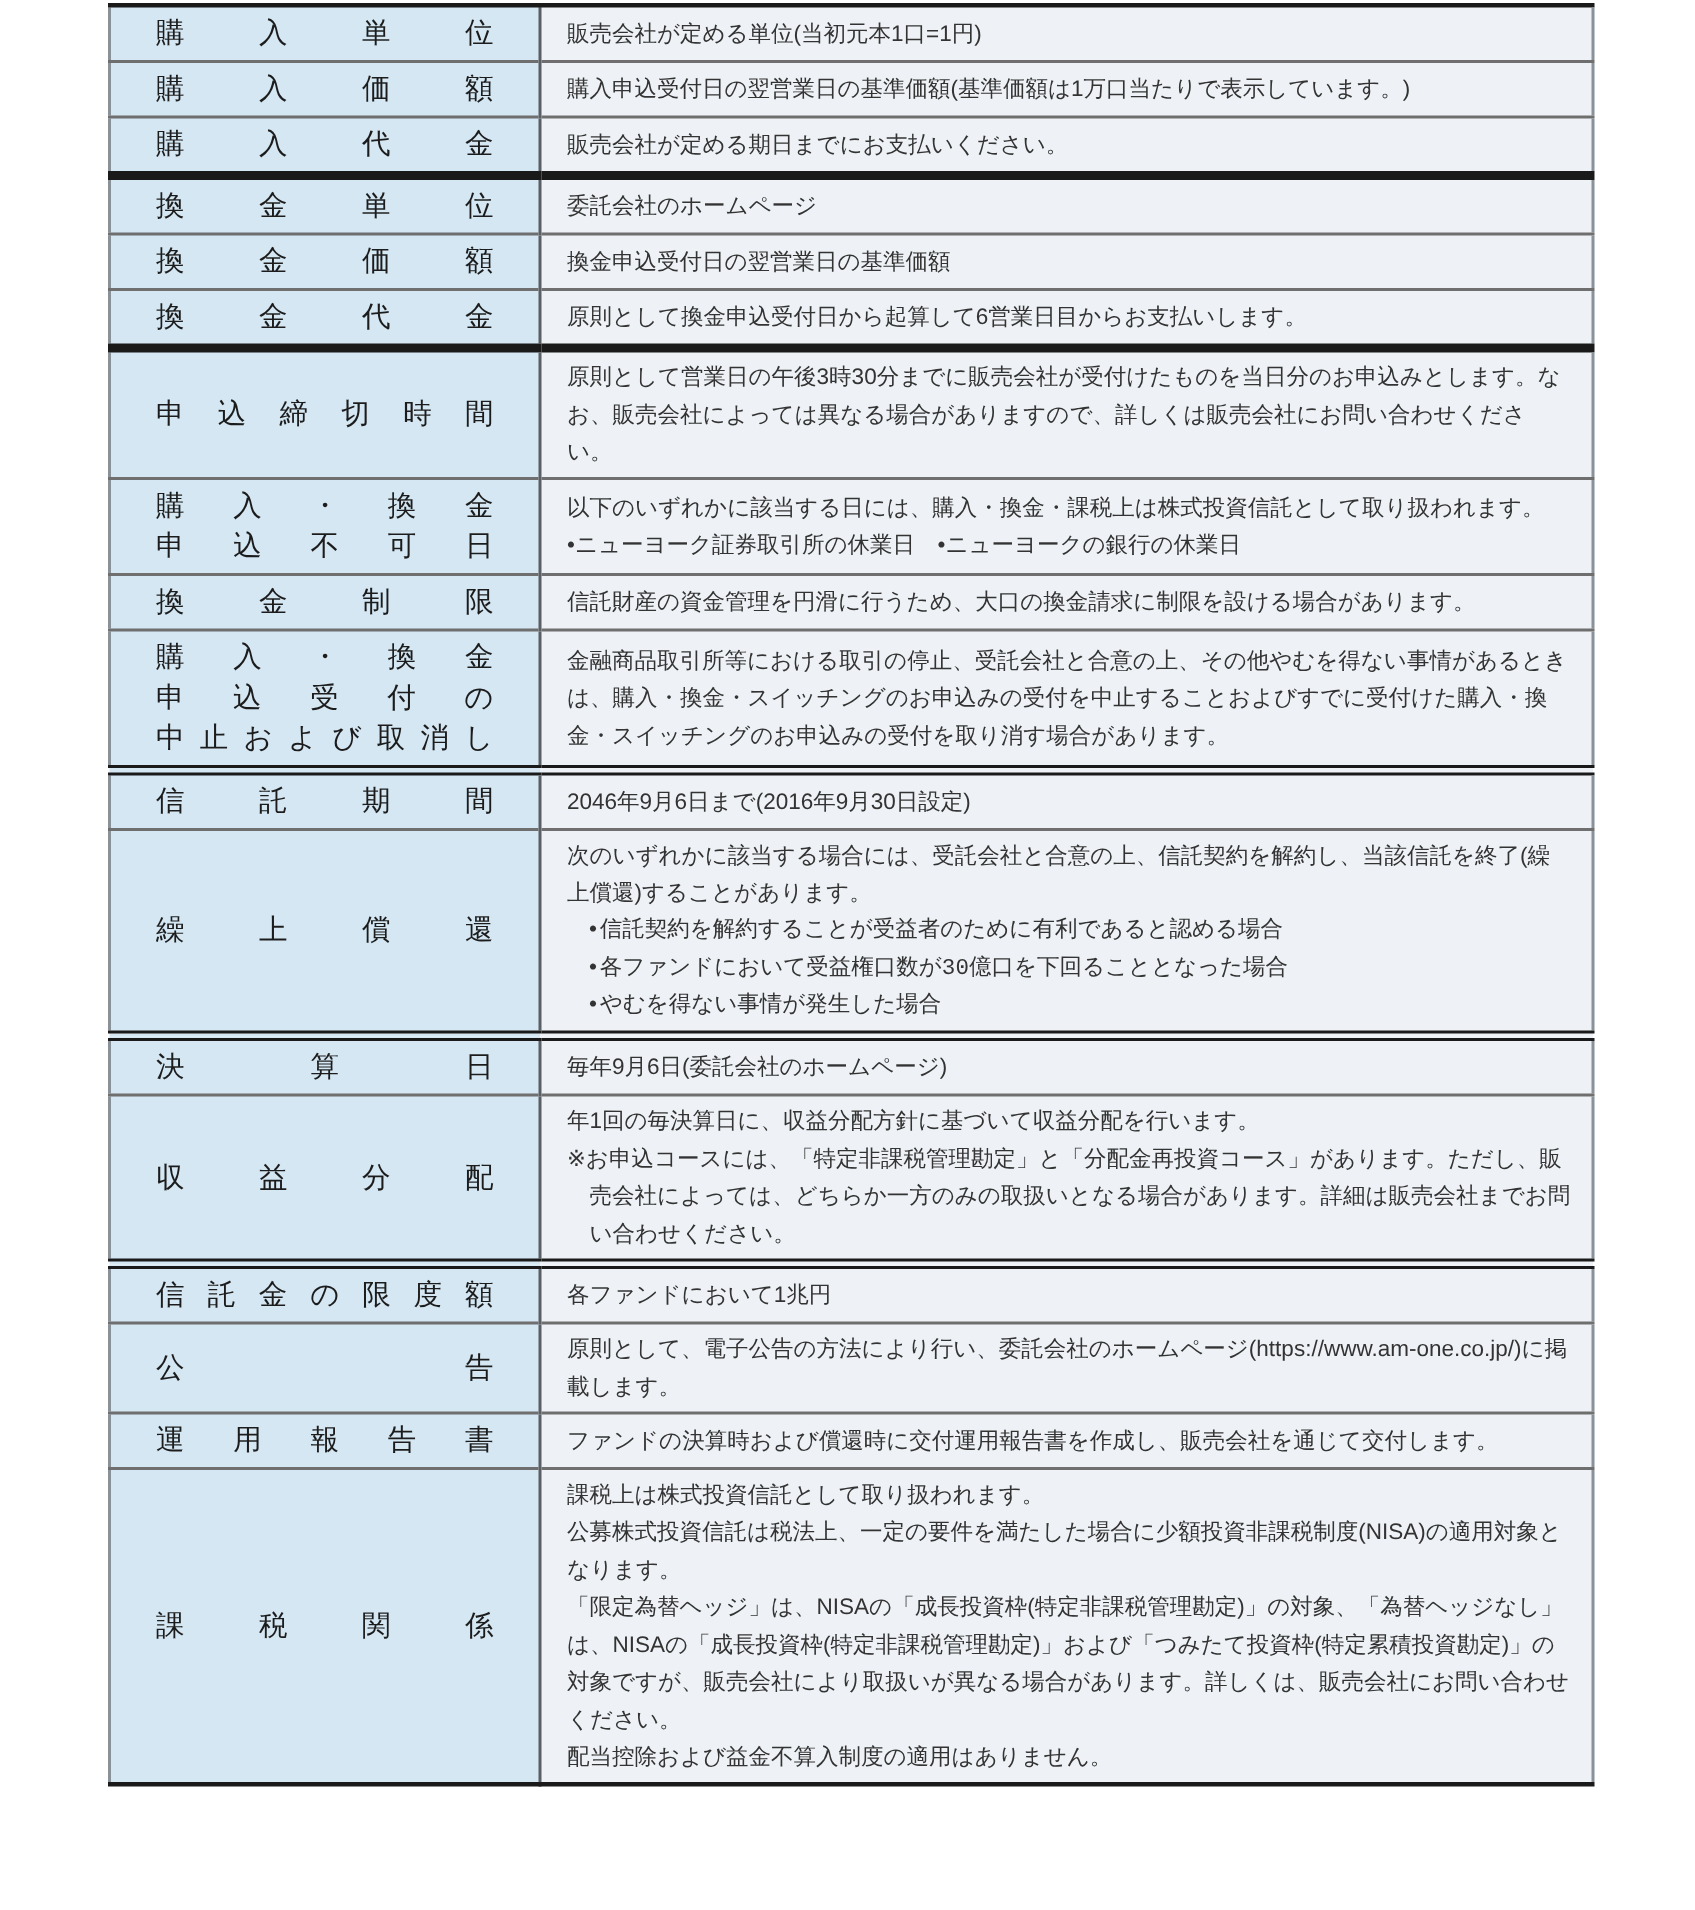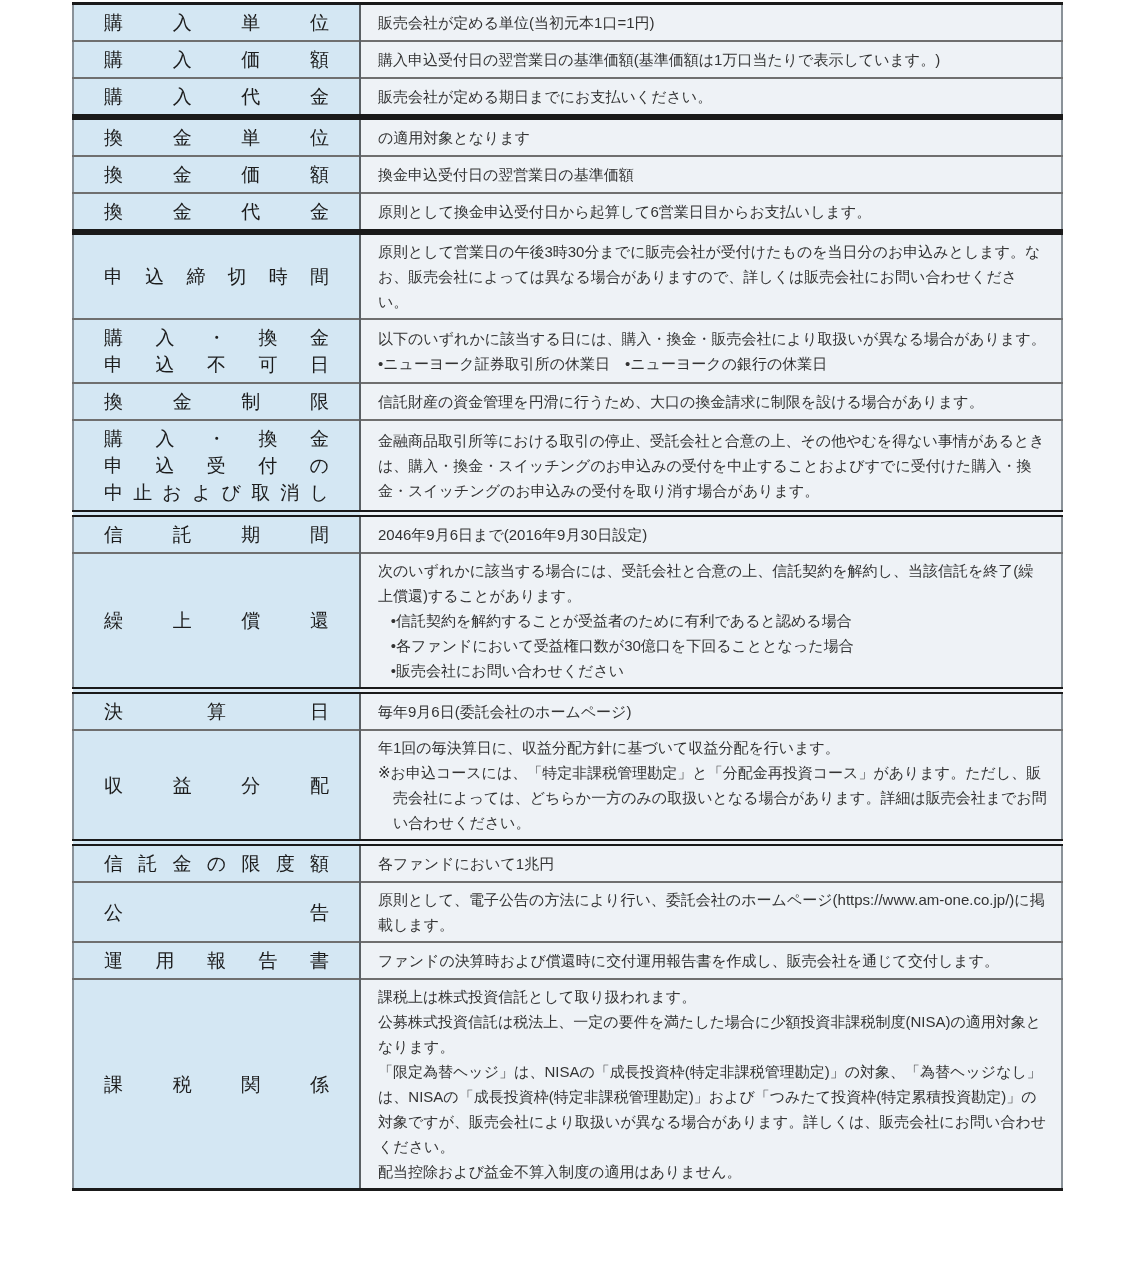--- a/index.html
+++ b/index.html
@@ -40,21 +40,21 @@
     padding:4px 14px 4px 17px;
     font-size:15px;
     line-height:25px;
     color:#333333;
   }
   .label-line{
     display:flex;
     justify-content:space-between;
   }
   .para{ margin:0; }
-  .para.bullet{ margin-left:0.85em; padding-left:1em; text-indent:-1em; }
+  .para.bullet{ margin-left:0.85em; padding-left:1em; text-indent:-1em;font-family:Liberation Mono, monospace; }
   .para.note{ padding-left:1em; text-indent:-1em; }
   
   tr.div-thin  > th, tr.div-thin  > td{ border-top:2px solid var(--border-thin,#6f6f6f); }
   tr.div-thick > th, tr.div-thick > td{ border-top:6px solid var(--border-heavy,#1a1a1a); }
   tr.div-double> th, tr.div-double> td{ border-top:7px double var(--border-heavy,#1a1a1a); }
   tr.div-none  > th, tr.div-none  > td{ border-top:0; }
 </style>
 </head>
 <body>
 
@@ -103,21 +103,21 @@
         <tr class="row div-thick">
           <th class="label-cell">
             <div class="label-line">
               <span>換</span>
               <span>金</span>
               <span>単</span>
               <span>位</span>
             </div>
           </th>
           <td class="content-cell">
-            <div class="para normal">の適用対象となります</div>
+            <div class="para normal">委託会社のホームページ</div>
           </td>
         </tr>
         <tr class="row div-thin">
           <th class="label-cell">
             <div class="label-line">
               <span>換</span>
               <span>金</span>
               <span>価</span>
               <span>額</span>
             </div>
@@ -165,21 +165,21 @@
             </div>
             <div class="label-line">
               <span>申</span>
               <span>込</span>
               <span>不</span>
               <span>可</span>
               <span>日</span>
             </div>
           </th>
           <td class="content-cell">
-            <div class="para normal">以下のいずれかに該当する日には、購入・換金・販売会社により取扱いが異なる場合があります。</div>
+            <div class="para normal">以下のいずれかに該当する日には、購入・換金・課税上は株式投資信託として取り扱われます。</div>
             <div class="para normal">•ニューヨーク証券取引所の休業日　•ニューヨークの銀行の休業日</div>
           </td>
         </tr>
         <tr class="row div-thin">
           <th class="label-cell">
             <div class="label-line">
               <span>換</span>
               <span>金</span>
               <span>制</span>
               <span>限</span>
@@ -239,21 +239,21 @@
               <span>繰</span>
               <span>上</span>
               <span>償</span>
               <span>還</span>
             </div>
           </th>
           <td class="content-cell">
             <div class="para normal">次のいずれかに該当する場合には、受託会社と合意の上、信託契約を解約し、当該信託を終了(繰上償還)することがあります。</div>
             <div class="para bullet">•信託契約を解約することが受益者のために有利であると認める場合</div>
             <div class="para bullet">•各ファンドにおいて受益権口数が30億口を下回ることとなった場合</div>
-            <div class="para bullet">•販売会社にお問い合わせください</div>
+            <div class="para bullet">•やむを得ない事情が発生した場合</div>
           </td>
         </tr>
         <tr class="row div-double">
           <th class="label-cell">
             <div class="label-line">
               <span>決</span>
               <span>算</span>
               <span>日</span>
             </div>
           </th>

